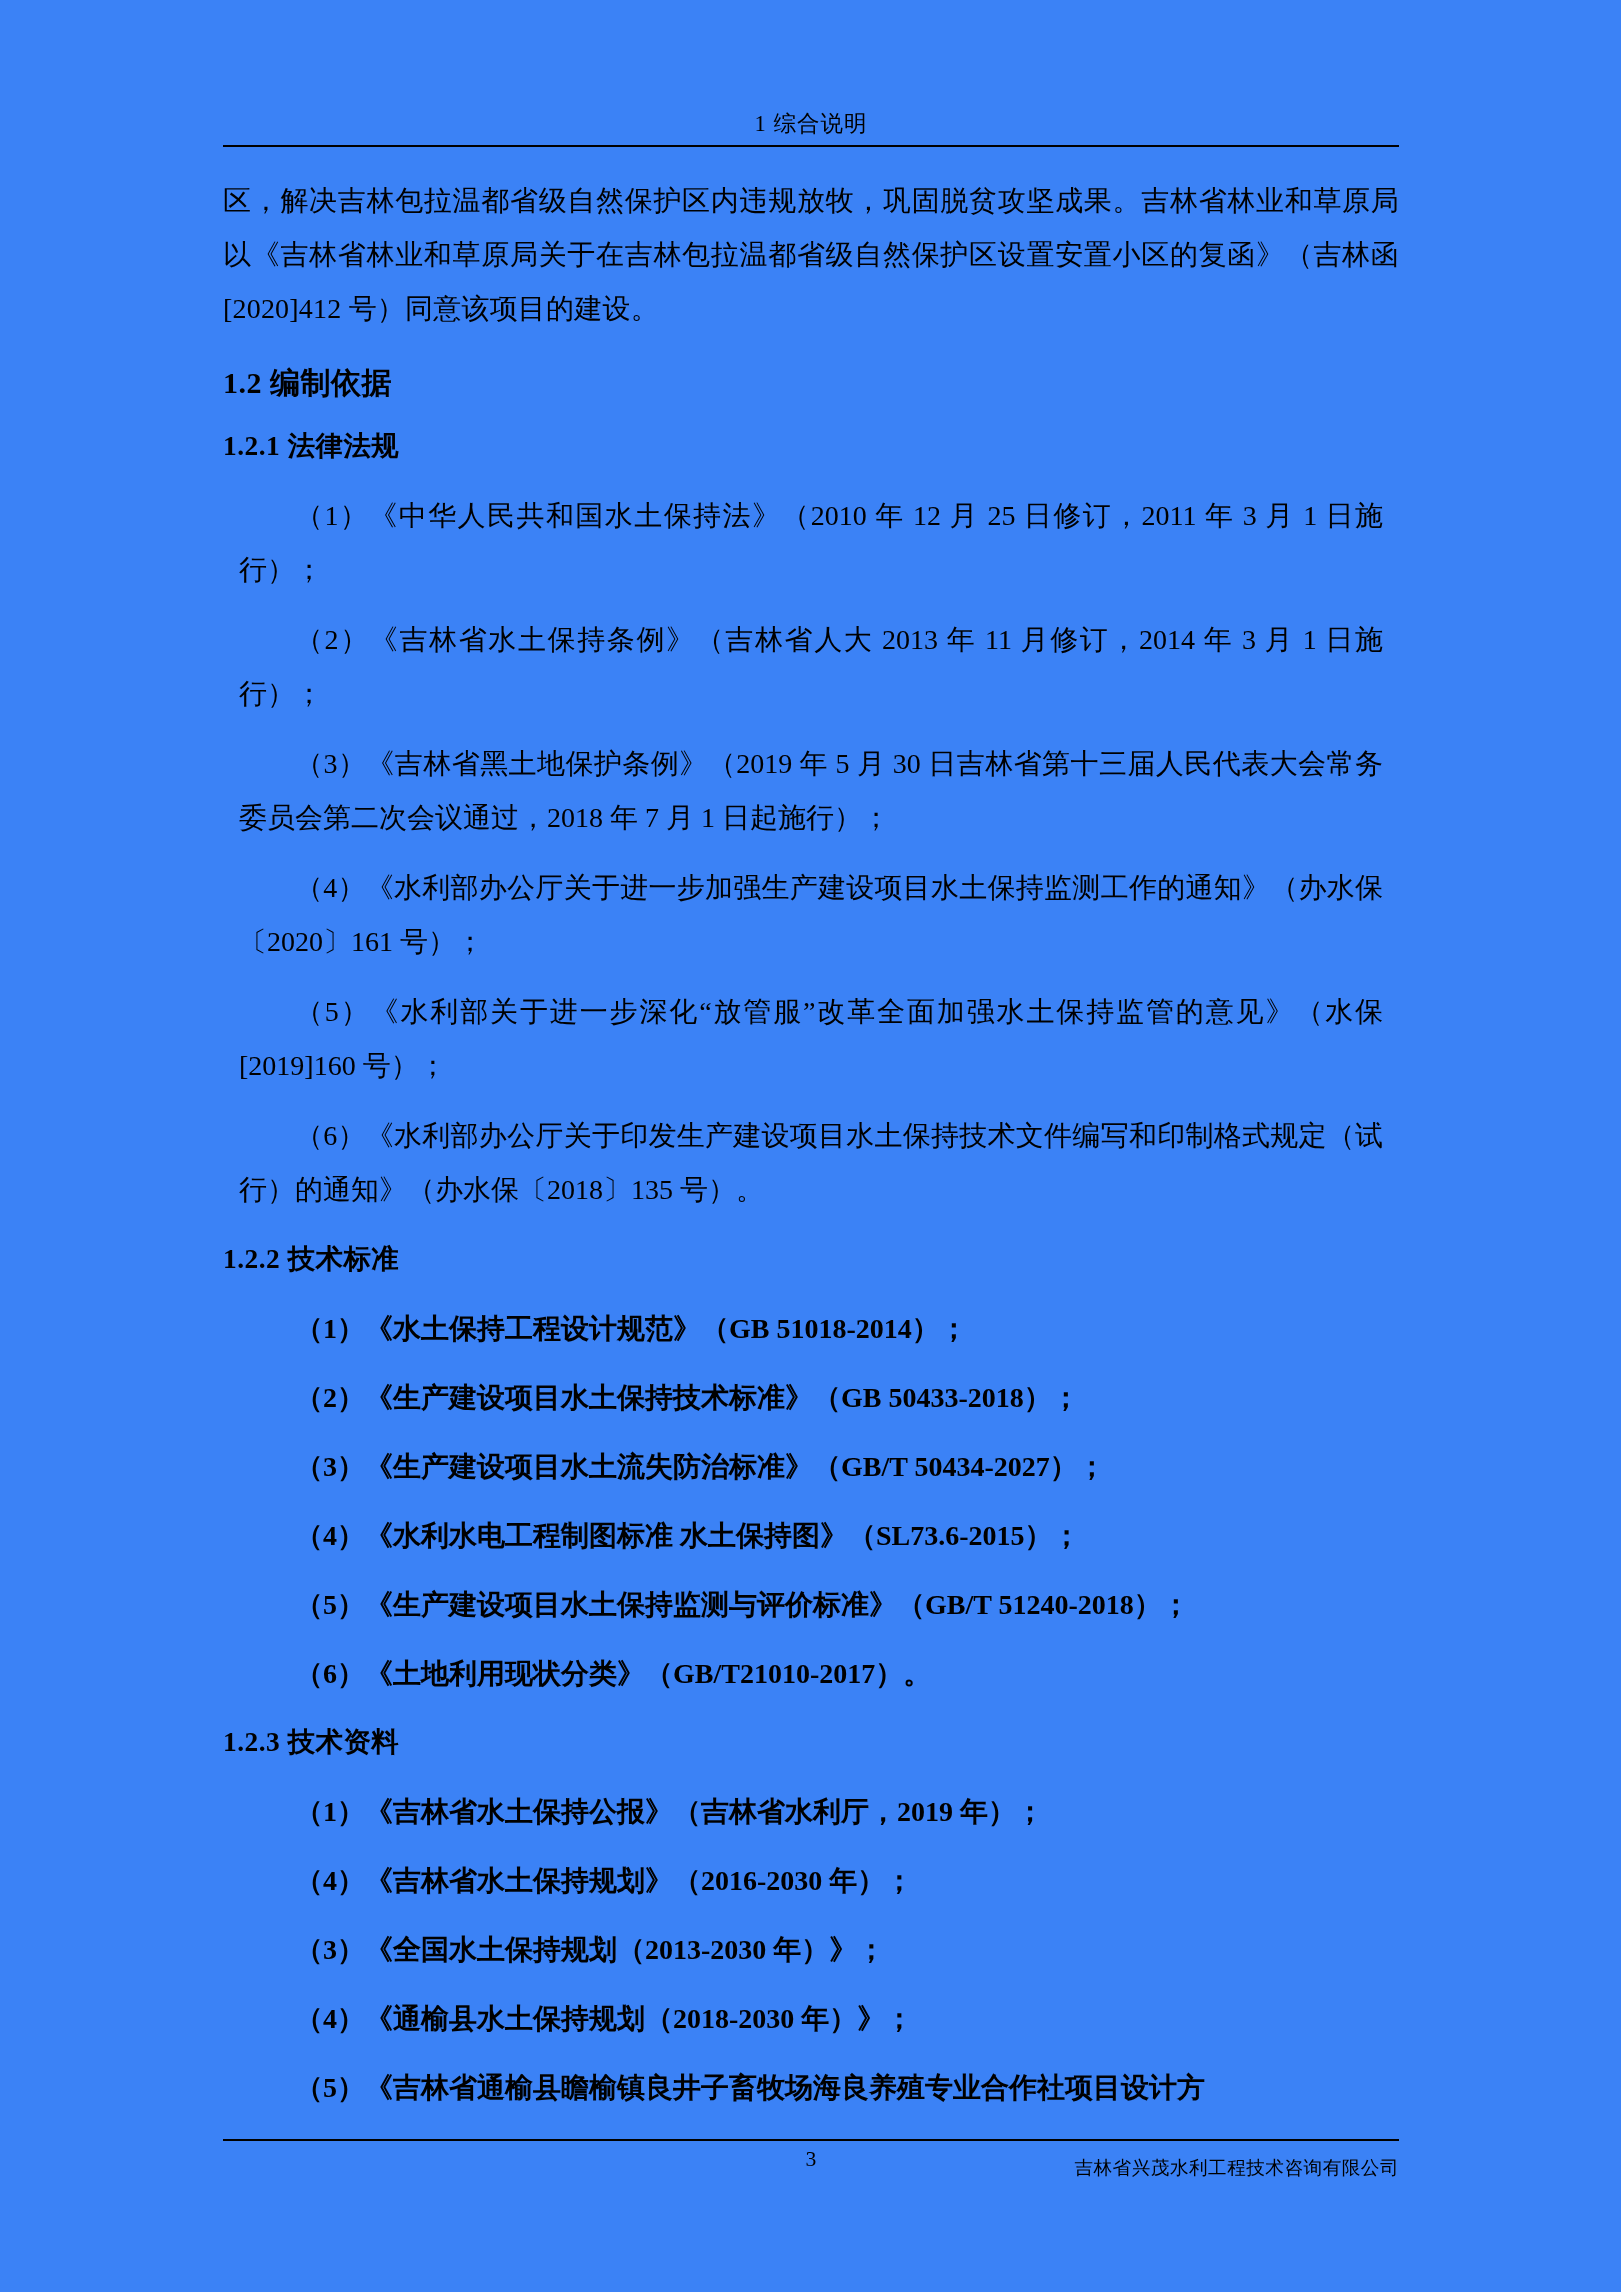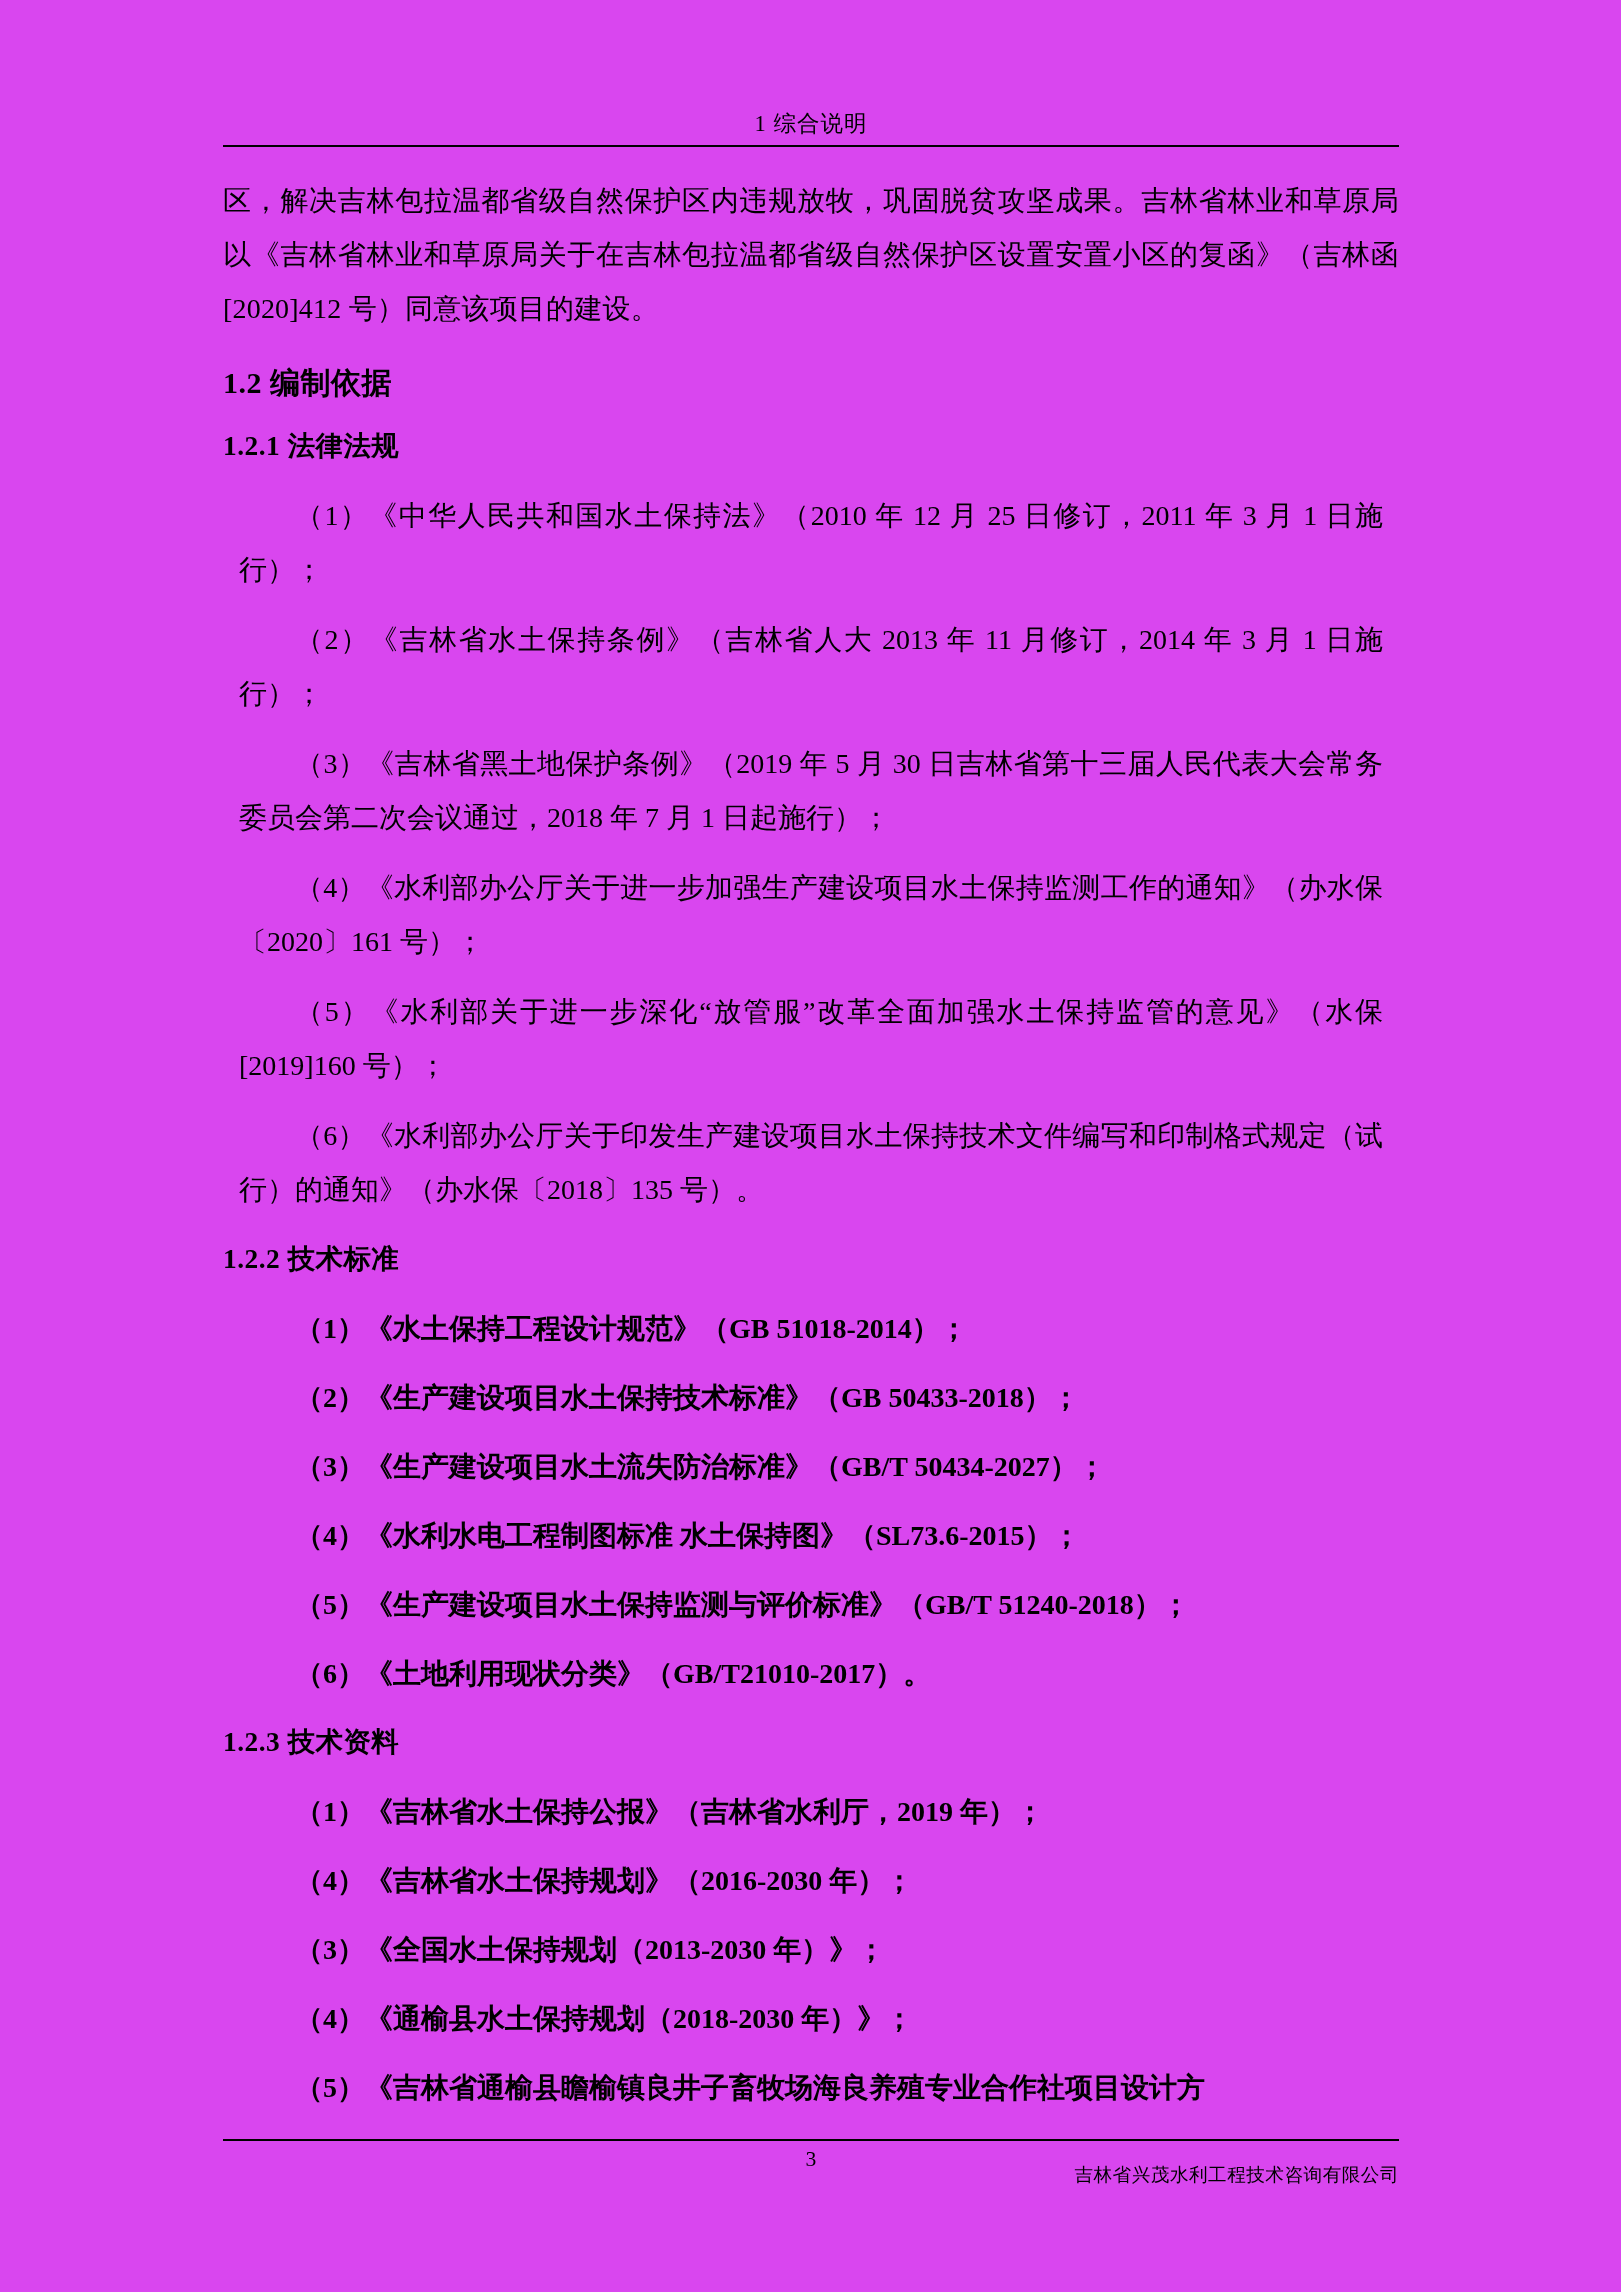--- a/index.html
+++ b/index.html
@@ -4,21 +4,21 @@
 <style>
   html, body {
     margin: 0;
     padding: 0;
     background: #ffffff;
   }
   .page {
     width: 1621px;
     height: 2293px;
     position: relative;
-    background: #d946ef;
+    background: #3b82f6;
     font-family: "Liberation Serif", "DejaVu Serif", serif;
     color: #000000;
     box-sizing: border-box;
   }
   
   .header {
     position: absolute;
     left: 223px;
     top: 108px;
     width: 1176px;
@@ -52,21 +52,21 @@
   .footer-page {
     position: absolute;
     left: 0;
     top: 0;
     width: 100%;
     text-align: center;
   }
   .footer-company {
     position: absolute;
     right: 0;
-    top: 15px;
+    top: 8px;
     font-family: "DejaVu Sans", "Liberation Sans", sans-serif;
     font-size: 18.6px;
     letter-spacing: 0.5px;
     margin-left: 20px;
   }
   
   .body-area {
     position: absolute;
     left: 223px;
     top: 174px;

